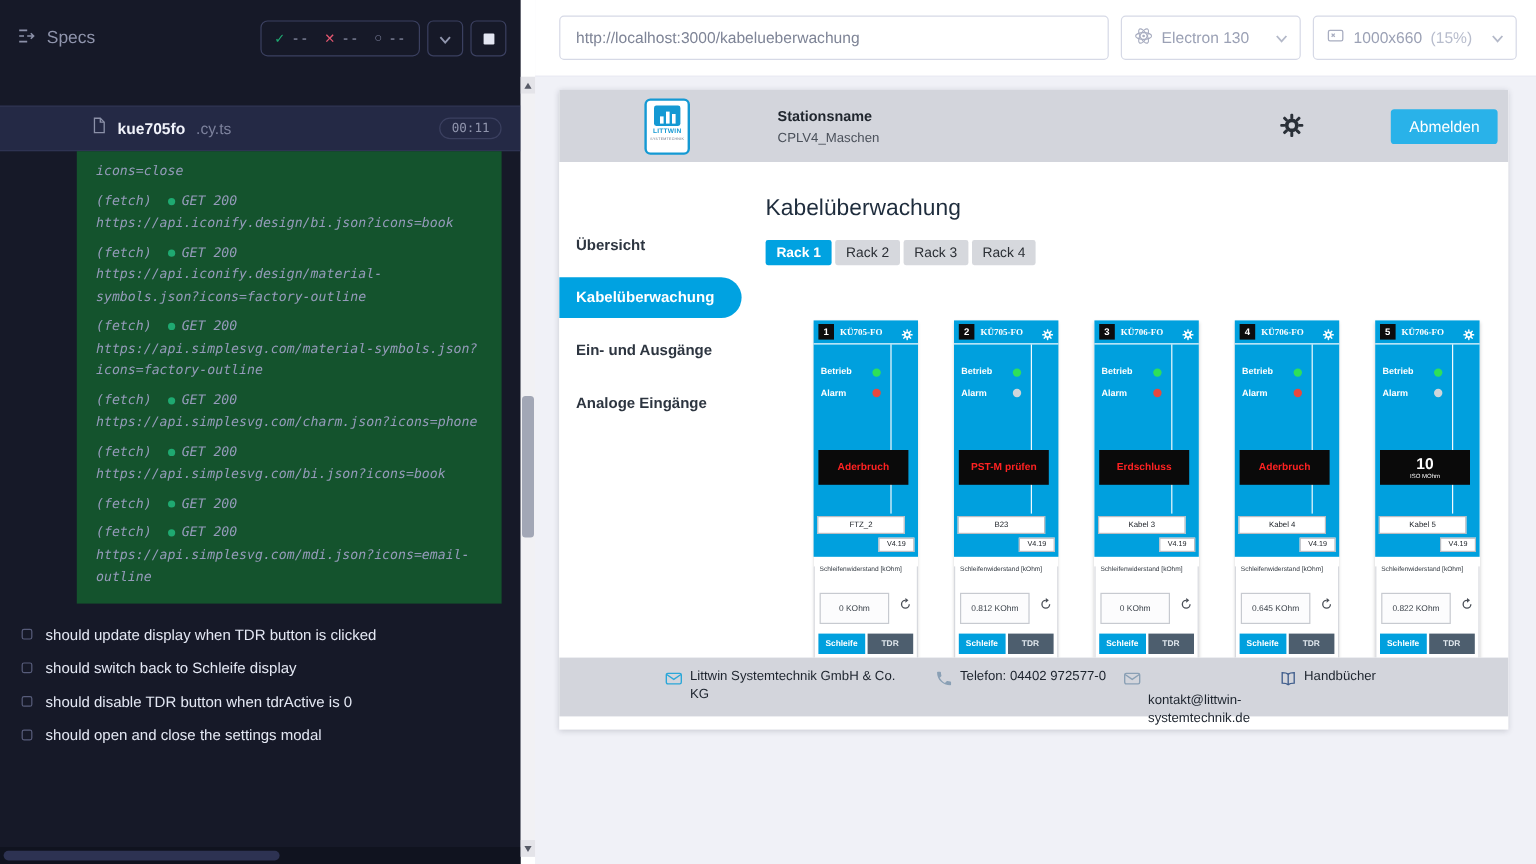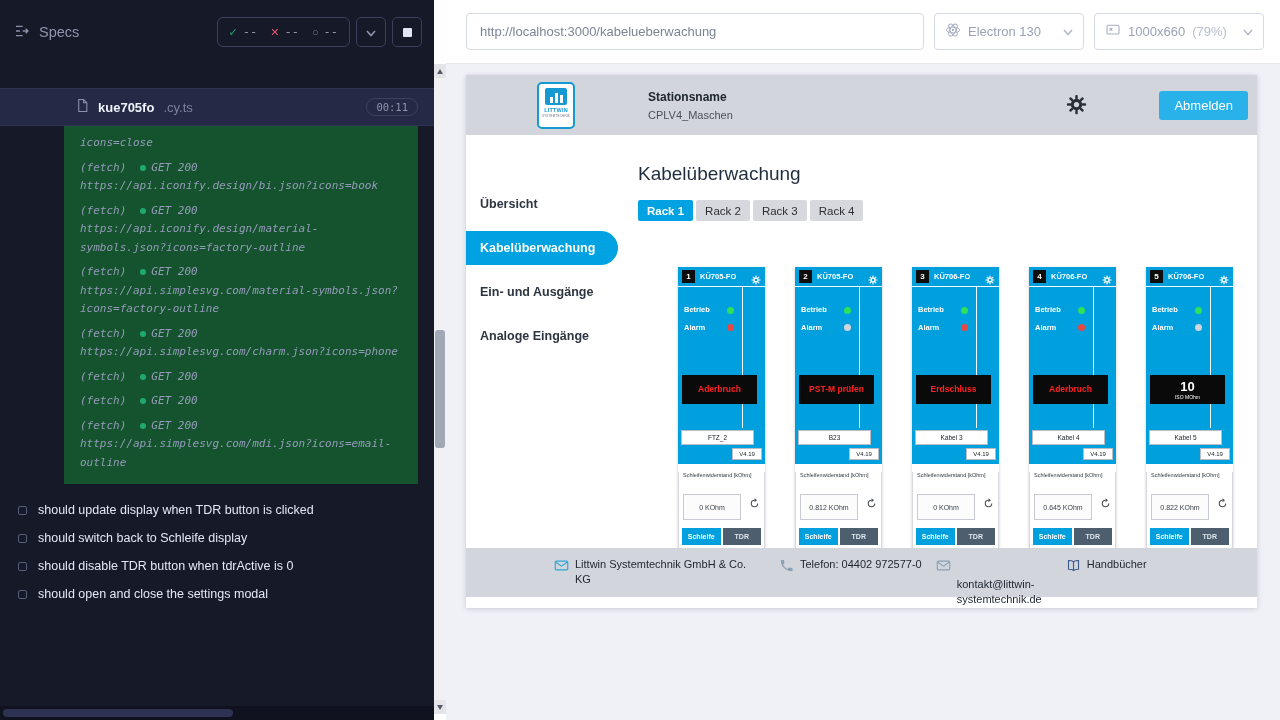--- a/index.html
+++ b/index.html
@@ -81,21 +81,21 @@
   .page-title { margin:28px 0 0 20px; font-size:19px; font-weight:500; color:#1f2d3d; }
   .tabs { display:flex; gap:3px; margin:15px 0 0 20px; }
   .tab { height:21px; padding:0 9px; display:flex; align-items:center; font-size:11.5px; border-radius:2px; background:#d6d8dd; color:#2b2f35; cursor:pointer; }
   .tab.tab-true { background:#00a2e1; color:#fff; font-weight:bold; }
 
   .cards { display:flex; gap:30px; margin:46px 0 0 60px; }
   .card { width:87px; flex:none; position:relative; box-shadow:0 1px 3px rgba(0,0,0,.2); }
   .card-blue { position:relative; height:197px; background:#00a0de; color:#fff; }
   .card-head { height:20px; display:flex; align-items:center; border-bottom:1px solid rgba(255,255,255,.95); }
   .card-num { width:13px; height:13px; background:#0d0d0d; color:#fff; font-size:8px; font-weight:bold; display:flex; align-items:center; justify-content:center; margin-left:4px; flex:none; }
-  .card-model { font-size:7.5px; font-weight:bold; margin-left:5px; white-space:nowrap; }
+  .card-model { font-size:7.5px; font-weight:bold; margin-left:5px; white-space:nowrap;font-family:Liberation Serif, serif; }
   .card-gear { position:absolute; right:4px; top:4px; cursor:pointer; }
   .card-vline { position:absolute; left:64px; top:20px; width:1px; height:141px; background:rgba(255,255,255,.95); }
   .led-row { display:flex; align-items:center; justify-content:space-between; width:50px; margin-left:6px; font-size:7.5px; font-weight:bold; }
   .led-row.first { margin-top:18px;align-items:flex-end; } .led-row + .led-row { margin-top:9px;text-align:right; }
   .led { width:7px; height:7px; border-radius:50%; flex:none; }
   .led-green { background:#2ee05a; }
   .led-red { background:#e8483f; }
   .led-off { background:#cfd5da; }
   .status-box { position:absolute; left:4px; right:8px; top:108px; height:29px; background:#0a0a0a; display:flex; align-items:center; justify-content:center; z-index:2; }
   .status-alarm { color:#ff2222; font-weight:bold; font-size:8.5px; text-align:center; line-height:1.15; padding:0 1px; }
@@ -216,20 +216,21 @@
             </div>
             <div class="log-url">https://api.simplesvg.com/charm.json?icons=phone</div>
           </div>
 
           <div class="log-entry">
             <div class="l1">
               <span class="log-method">(fetch)</span>
               <span class="status-dot"></span>
               <span class="log-status">GET 200</span>
             </div>
+            <div class="log-url">https://api.simplesvg.com/bi.json?icons=book</div>
           </div>
 
           <div class="log-entry">
             <div class="l1">
               <span class="log-method">(fetch)</span>
               <span class="status-dot"></span>
               <span class="log-status">GET 200</span>
             </div>
           </div>
 
@@ -310,21 +311,21 @@
       <div class="tb-select viewport-select">
         <span>
           <svg viewBox="0 0 24 24" width="16" height="16">
               <g fill="none" stroke="#a8adc0" stroke-width="1.6">
                 <rect x="3" y="5" width="18" height="13" rx="2"></rect>
                 <path d="M7 9l4 4M11 9l-4 4"></path>
               </g>
             </svg>
         </span>
         <span>1000x660</span>
-        <span class="vp-zoom">(79%)</span>
+        <span class="vp-zoom">(15%)</span>
         <span class="sel-chev">
           <svg width="10" height="7" viewBox="0 0 10 7">
               <polyline points="1,1 5,5.5 9,1" fill="none" stroke="#b4b9c9" stroke-width="1.5"></polyline>
             </svg>
         </span>
       </div>
     </div>
 
     <div class="backdrop">
       <div class="aut">

